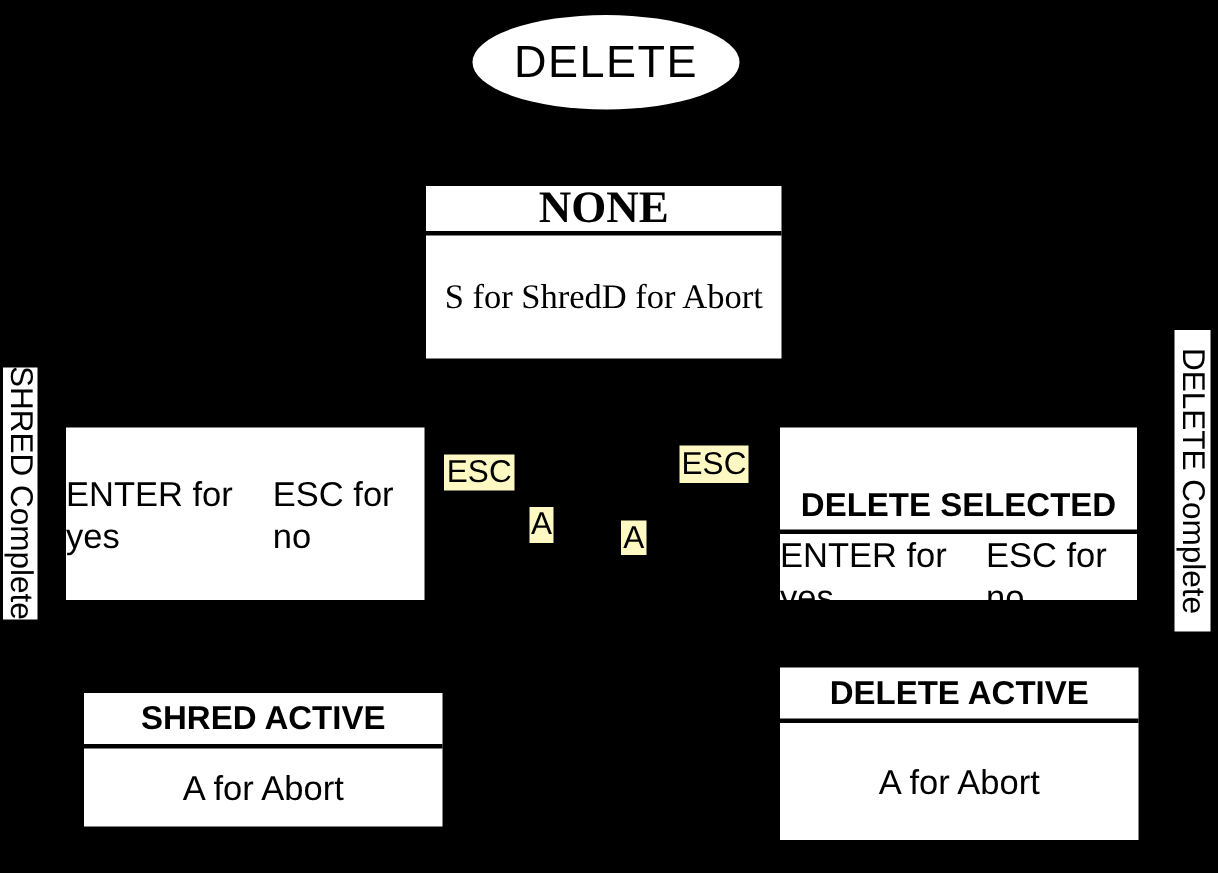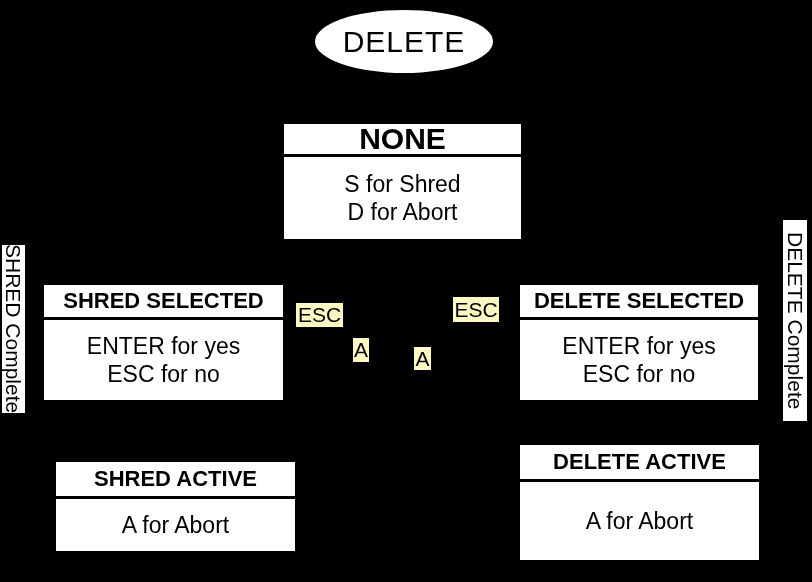--- a/index.html
+++ b/index.html
@@ -43,32 +43,32 @@
     align-items: center;
     justify-content: center;
     font-weight: bold;
     font-size: 22px;
     border-bottom: 3px solid #000000;
     box-sizing: border-box;
   }
   .state .body {
     flex: 1 1 auto;
     display: flex;
-    flex-direction: column;
+    flex-direction: row;
     align-items: center;
     justify-content: center;
     font-size: 23px;
     line-height: 28px;
   }
-  #none            { left: 284px; top: 124px; width: 237px; height: 115px; }
+  #none            { left: 284px; top: 124px; width: 237px; height: 115px; font-family: Liberation Serif, serif; }
   #none .title     { height: 33px; font-size: 30px; }
   #shred-selected  { left: 44px;  top: 285px; width: 239px; height: 115px; }
   #shred-selected .title { height: 35px; }
   #delete-selected { left: 520px; top: 285px; width: 238px; height: 115px; }
-  #delete-selected .title { height: 35px; }
+  #delete-selected .title { height: 35px; margin-top: 36px; }
   #shred-active    { left: 56px;  top: 462px; width: 239px; height: 89px; }
   #shred-active .title { height: 37px; }
   #delete-active   { left: 520px; top: 445px; width: 239px; height: 115px; }
   #delete-active .title { height: 37px; }
   
   .edge-label {
     position: absolute;
     background: #fef9c3;
     color: #000000;
     font-size: 21px;
@@ -109,21 +109,20 @@
 
   <div class="node state" id="none">
     <div class="title">NONE</div>
     <div class="body">
       <div>S for Shred</div>
       <div>D for Abort</div>
     </div>
   </div>
 
   <div class="node state" id="shred-selected">
-    <div class="title">SHRED SELECTED</div>
     <div class="body">
       <div>ENTER for yes</div>
       <div>ESC for no</div>
     </div>
   </div>
 
   <div class="node state" id="delete-selected">
     <div class="title">DELETE SELECTED</div>
     <div class="body">
       <div>ENTER for yes</div>

